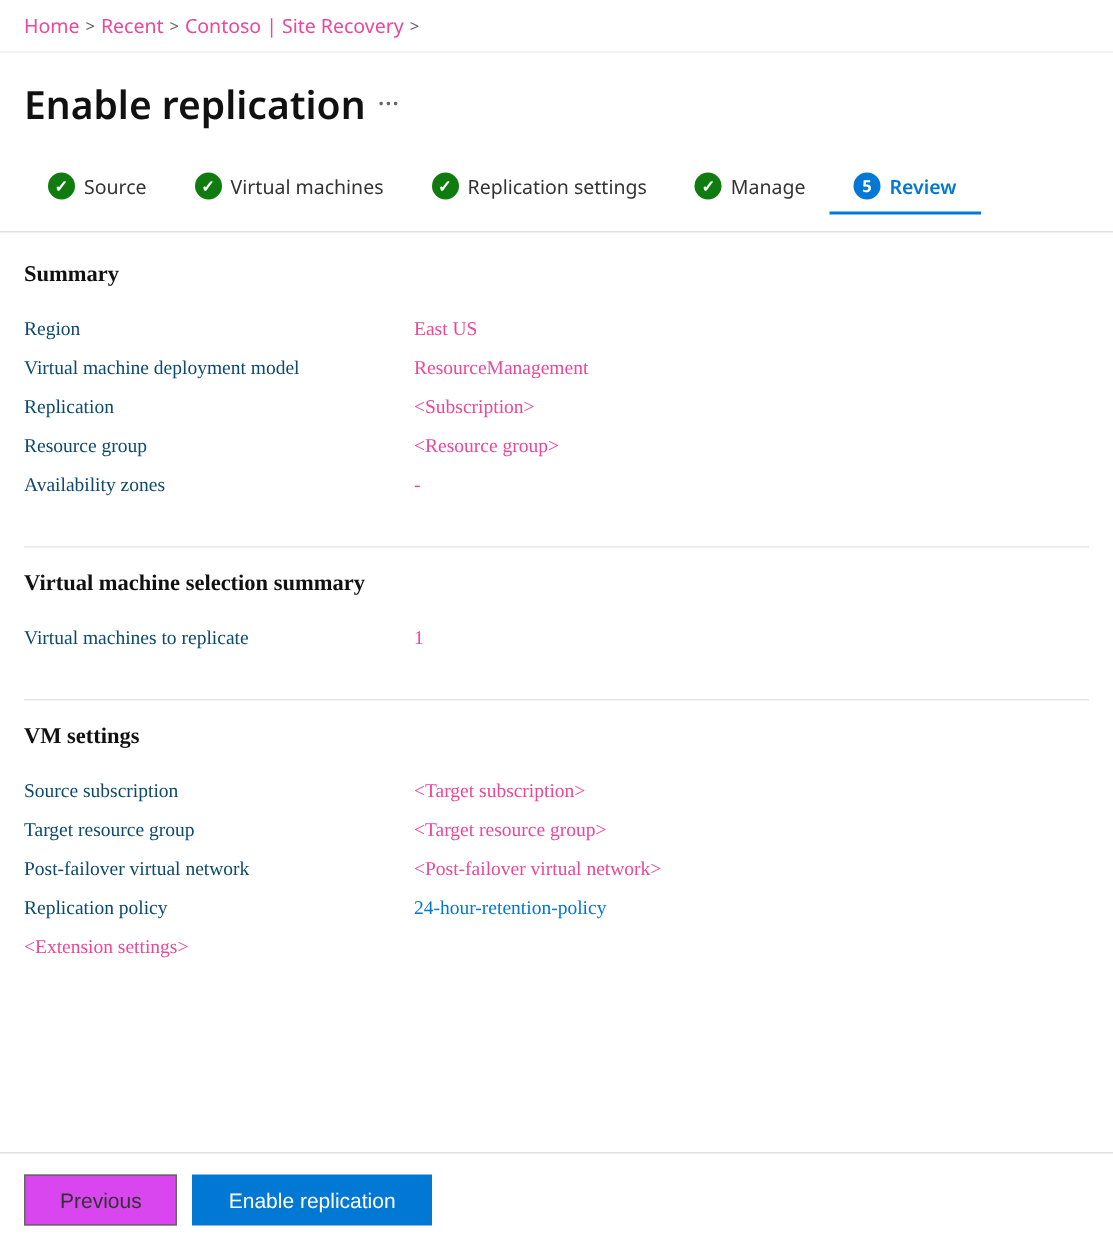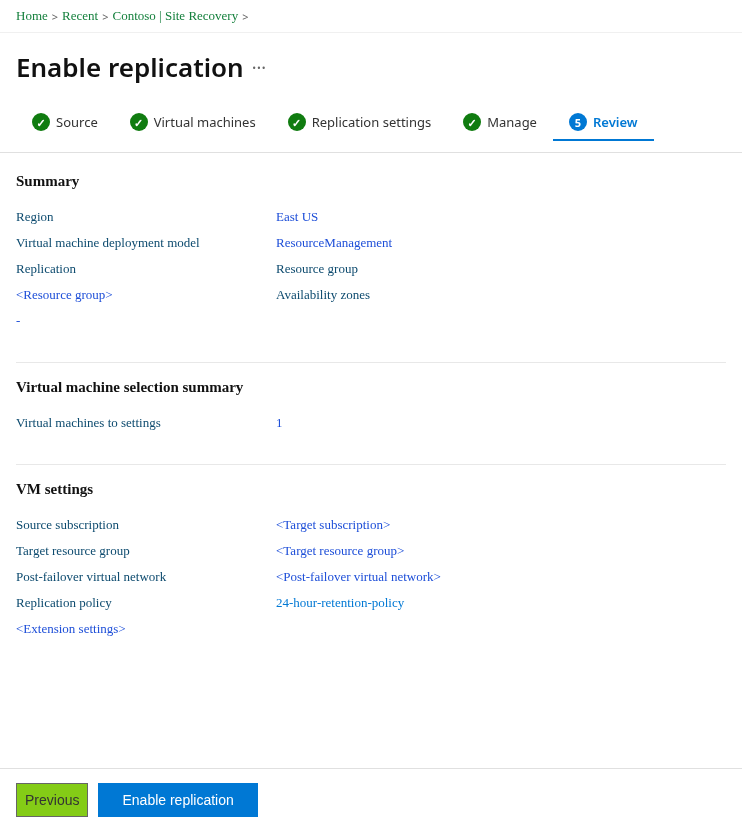--- a/index.html
+++ b/index.html
@@ -16,21 +16,21 @@
       display: flex;
       align-items: center;
       padding: 8px 16px;
       font-size: 13px;
       color: #0078d4;
       gap: 4px;
       border-bottom: 1px solid #f0f0f0;
     }
     .breadcrumb span { color: #333; }
     .breadcrumb .sep { color: #666; font-size: 11px; }
-    .breadcrumb a { color: #15803d; text-decoration: none; font-family: Liberation Serif, serif; }
+    .breadcrumb a { color: #ec4899; text-decoration: none; }
 
     .page-header {
       padding: 16px 16px 8px 16px;
       display: flex;
       align-items: center;
       gap: 8px;
     }
     .page-title {
       font-size: 26px;
       font-weight: 600;
@@ -105,21 +105,21 @@
       display: grid;
       grid-template-columns: 260px 1fr;
       gap: 0;
     }
     .summary-table .label {
       color: #0c4a6e;
       padding: 5px 0;
       font-size: 13px;
     }
     .summary-table .value {
-      color: #1d4ed8;
+      color: #ec4899;
       padding: 5px 0;
       font-size: 13px;
     }
     .summary-table .value.link {
       color: #0078d4;
       text-decoration: none;
       cursor: pointer;
     }
 
     .divider {
@@ -132,23 +132,23 @@
       position: fixed;
       bottom: 0;
       width: 742px;
       background: #fff;
       border-top: 1px solid #e0e0e0;
       padding: 14px 16px;
       display: flex;
       gap: 10px;
     }
     .btn-previous {
-      background: #84cc16;
+      background: #d946ef;
       border: 1px solid #666;
-      padding: 8px 8px;
+      padding: 8px 23px;
       font-size: 14px;
       cursor: pointer;
       color: #333;
     }
     .btn-enable {
       background: #0078d4;
       border: none;
       padding: 8px 24px;
       font-size: 14px;
       cursor: pointer;
@@ -207,35 +207,36 @@
     <div class="section">
       <div class="section-title">Summary</div>
       <div class="summary-table">
         <div class="label">Region</div>
         <div class="value">East US</div>
 
         <div class="label">Virtual machine deployment model</div>
         <div class="value">ResourceManagement</div>
 
         <div class="label">Replication</div>
+        <div class="value">&lt;Subscription&gt;</div>
 
         <div class="label">Resource group</div>
         <div class="value">&lt;Resource group&gt;</div>
 
         <div class="label">Availability zones</div>
         <div class="value">-</div>
       </div>
     </div>
 
     <hr class="divider">
 
     <div class="section">
       <div class="section-title">Virtual machine selection summary</div>
       <div class="summary-table">
-        <div class="label">Virtual machines to settings</div>
+        <div class="label">Virtual machines to replicate</div>
         <div class="value">1</div>
       </div>
     </div>
 
     <hr class="divider">
 
     <div class="section">
       <div class="section-title">VM settings</div>
       <div class="summary-table">
         <div class="label">Source subscription</div>

